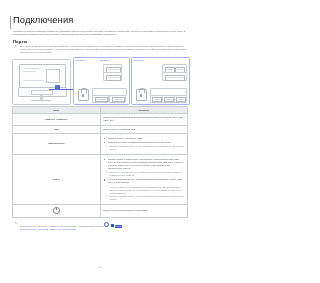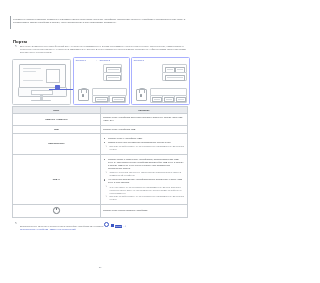--- a/index.html
+++ b/index.html
@@ -76,20 +76,21 @@
 
   .pageno{position:absolute;left:0;right:0;top:266px;text-align:center;font-size:2.4px;color:#8b9096;}
 </style>
 </head>
 <body>
 
 <div class="page">
 
   <div class="hdr">
     <div class="hdr-bar"></div>
+    <div class="h1">Подключения</div>
     <div class="h1-sub">С помощью портов в паспорте адаптера к телевизору можно переносить внешние устройства. Подключите внешнее устройство к соответствующему порту в соответствии с типом устройства и кабеля, чтобы изображение и звук выводились правильно.</div>
   </div>
 
   <div class="h2">Порты</div>
 
   <div class="topnote">
     <div class="note">
       <span class="ic">✎</span>
       <span>Доступные возможности и набор функций могут отличаться в зависимости от версии программного обеспечения и страны. Расположение, наименование и количество портов изделия могут отличаться в зависимости от модели. В целях правильного использования ознакомьтесь с фактическими характеристиками изделия перед подключением.</span>
     </div>

